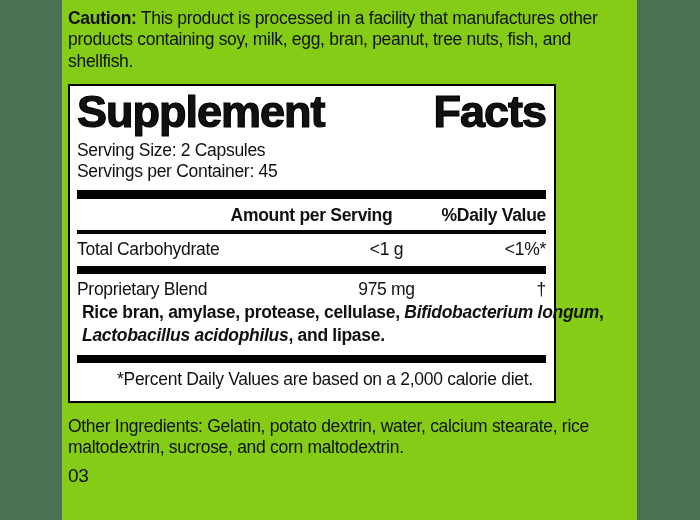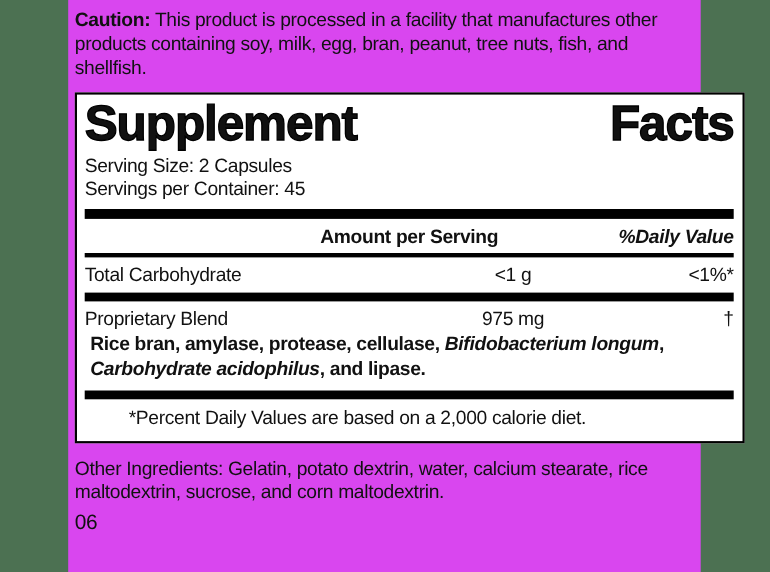--- a/index.html
+++ b/index.html
@@ -11,35 +11,35 @@
   }
   .page {
     position: relative;
     width: 700px; height: 520px;
     background: #4c7152; 
   }
   .label-strip {
     position: absolute;
     left: 62px; top: 0;
     width: 575px; height: 520px;
-    background: #d946ef;
+    background: #84cc16;
     box-sizing: border-box;
     padding: 8px 5px 0 6px;
   }
   .txt { font-size: 17.5px; line-height: 1.22; letter-spacing: -0.3px; }
   .nowrap { white-space: nowrap; }
 
   
   .caution { margin-bottom: 12px; }
 
   
   .facts-box {
     border: 2px solid #000;
     box-sizing: border-box;
-    width: 609px;
+    width: 488px;
     padding: 2px 8px 6px 7px;
     background: #fff;
   }
   .facts-title {
     display: block;
     width: 100%;
     font-size: 45px;
     line-height: 1.08;
     font-weight: bold;
     -webkit-text-stroke: 1.2px #000;
@@ -55,21 +55,21 @@
   .bar-mid   { height: 8px; }
   .bar-thin  { height: 4px; }
 
   .hdr-row {
     display: grid;
     grid-template-columns: 24% 52% 24%;
     font-weight: bold;
     padding: 6px 0 3px 0;
   }
   .hdr-amount { text-align: center; white-space: nowrap; }
-  .hdr-dv { text-align: right; white-space: nowrap; font-style: italic; }
+  .hdr-dv { text-align: right; white-space: nowrap; }
 
   .nutri-row {
     display: grid;
     grid-template-columns: 52% 28% 20%;
     padding: 5px 0 6px 0;
   }
   .nutri-row .amt { text-align: center; }
   .nutri-row .dv  { text-align: right; }
   .row-blend { padding-bottom: 1px; }
 
@@ -119,32 +119,32 @@
       <div class="bar bar-mid"></div>
 
       <div class="nutri-row row-blend txt">
         <span class="name">Proprietary Blend</span>
         <span class="amt">975 mg</span>
         <span class="dv">†</span>
       </div>
 
       <div class="blend-desc txt">
         <div class="nowrap"><span>Rice bran, amylase, protease, cellulase, </span><i>Bifidobacterium longum</i><span>,</span></div>
-        <div class="nowrap"><i>Carbohydrate acidophilus</i><span>, and lipase.</span></div>
+        <div class="nowrap"><i>Lactobacillus acidophilus</i><span>, and lipase.</span></div>
       </div>
 
       <div class="bar bar-mid" style="margin-top:7px;"></div>
 
       <div class="footnotes txt">
         <div class="nowrap">*Percent Daily Values are based on a 2,000 calorie diet.</div>
       </div>
 
     </div>
 
     <div class="other-ingredients txt">
       <div class="nowrap">Other Ingredients: Gelatin, potato dextrin, water, calcium stearate, rice</div>
       <div class="nowrap">maltodextrin, sucrose, and corn maltodextrin.</div>
     </div>
 
-    <div class="page-number">06</div>
+    <div class="page-number">03</div>
 
   </div>
 </div>
 
 </body></html>

